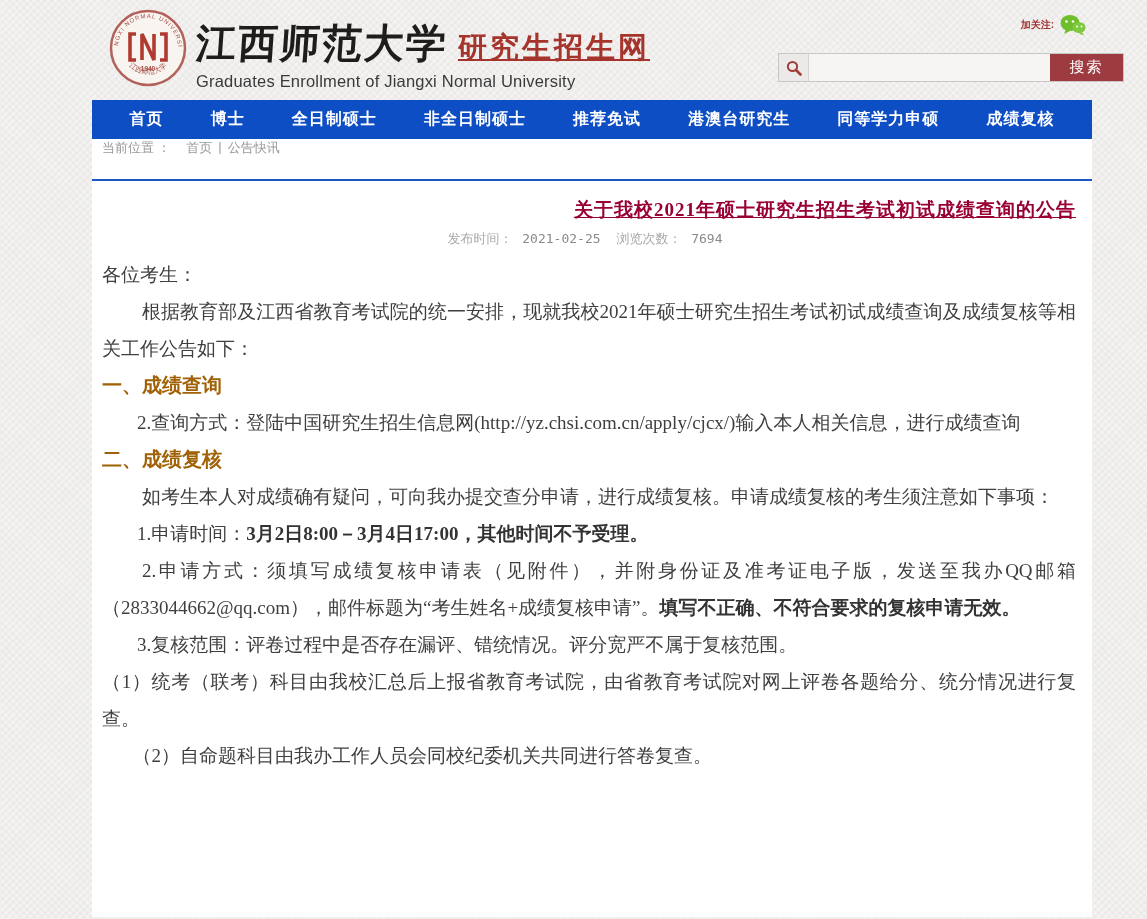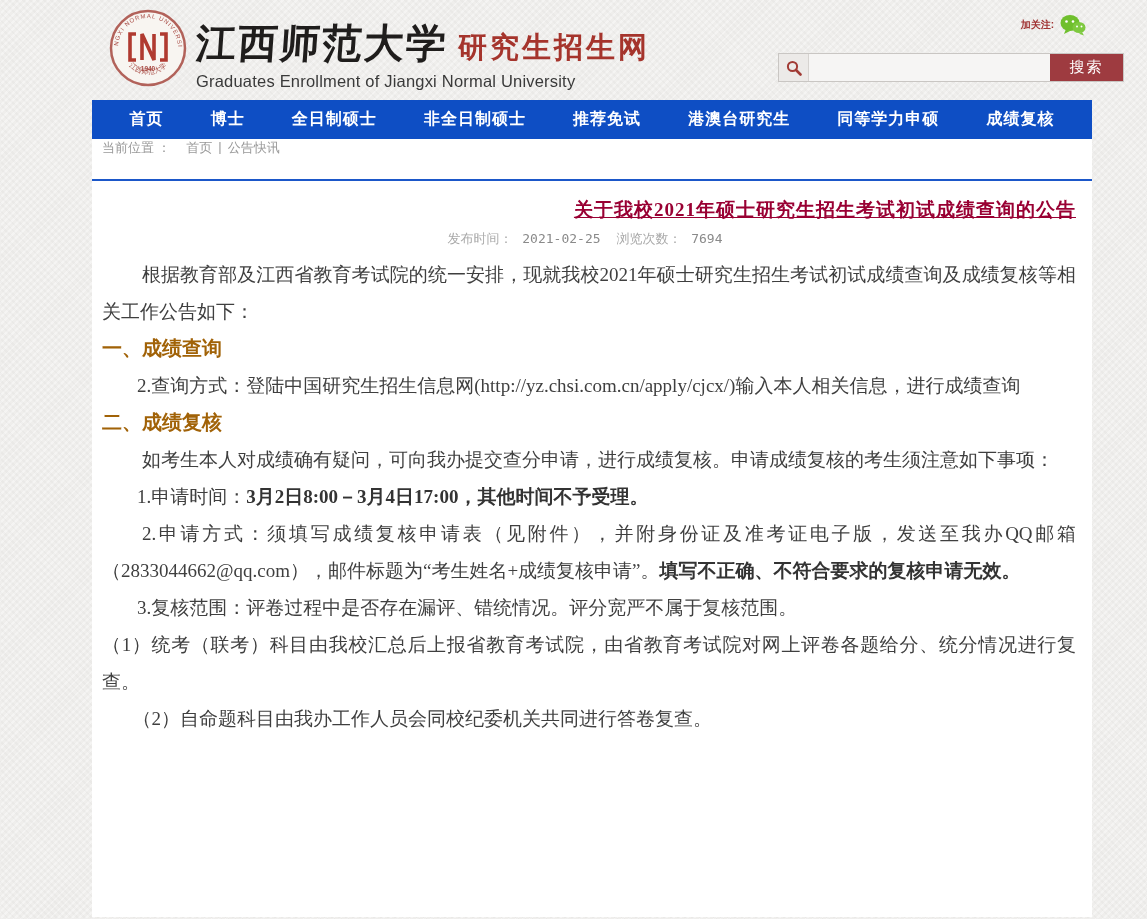--- a/index.html
+++ b/index.html
@@ -18,21 +18,21 @@
   .logo { position:absolute; left:16px; top:8px; width:80px; height:80px; }
   .brand { position:absolute; left:104px; top:16px; white-space:nowrap; }
   .brand-line1 { display:flex; align-items:baseline; gap:10px; }
   .brand-cn {
     font-family:"Liberation Serif","DejaVu Serif",serif;
     font-size:40px; font-weight:bold; color:#1f1d1c; letter-spacing:2px;
     transform:skewX(-4deg);
   }
   .brand-suffix {
     font-family:"Liberation Serif","DejaVu Serif",serif;
-    font-size:29px; font-weight:bold; color:#a5342c; letter-spacing:3px;
+    font-size:29px; font-weight:bold; color:#a5342c; letter-spacing:3px;text-decoration:underline;
   }
   .brand-en { font-size:16.5px; color:#3a3a3a; margin-top:1px; letter-spacing:0.2px; }
 
   .follow { position:absolute; right:6px; top:14px; display:flex; align-items:center; gap:6px; }
   .follow-label { color:#a03333; font-size:10px; font-weight:bold; }
   .wechat { width:26px; height:22px; cursor:pointer; }
 
   .search-bar {
     position:absolute; left:686px; top:53px; width:346px; height:29px;
     display:flex; align-items:stretch; border:1px solid #c9c6c3; background:#f6f5f4;
@@ -180,20 +180,21 @@
     <div class="article-title">关于我校2021年硕士研究生招生考试初试成绩查询的公告</div>
 
     <div class="article-meta">
       <span>发布时间：</span>
       <span class="meta-val">2021-02-25</span>
       <span>浏览次数：</span>
       <span class="meta-val">7694</span>
     </div>
 
     <div class="article-body">
+      <p>各位考生：</p>
       <p class="ti2">根据教育部及江西省教育考试院的统一安排，现就我校2021年硕士研究生招生考试初试成绩查询及成绩复核等相关工作公告如下：</p>
 
       <p class="sec-h">一、成绩查询</p>
       <p class="hang">2.查询方式：登陆中国研究生招生信息网(http://yz.chsi.com.cn/apply/cjcx/)输入本人相关信息，进行成绩查询</p>
 
       <p class="sec-h">二、成绩复核</p>
       <p class="ti2">如考生本人对成绩确有疑问，可向我办提交查分申请，进行成绩复核。申请成绩复核的考生须注意如下事项：</p>
 
       <p class="li"><span>1.申请时间：</span><span class="b">3月2日8:00－3月4日17:00，其他时间不予受理。</span></p>
 

